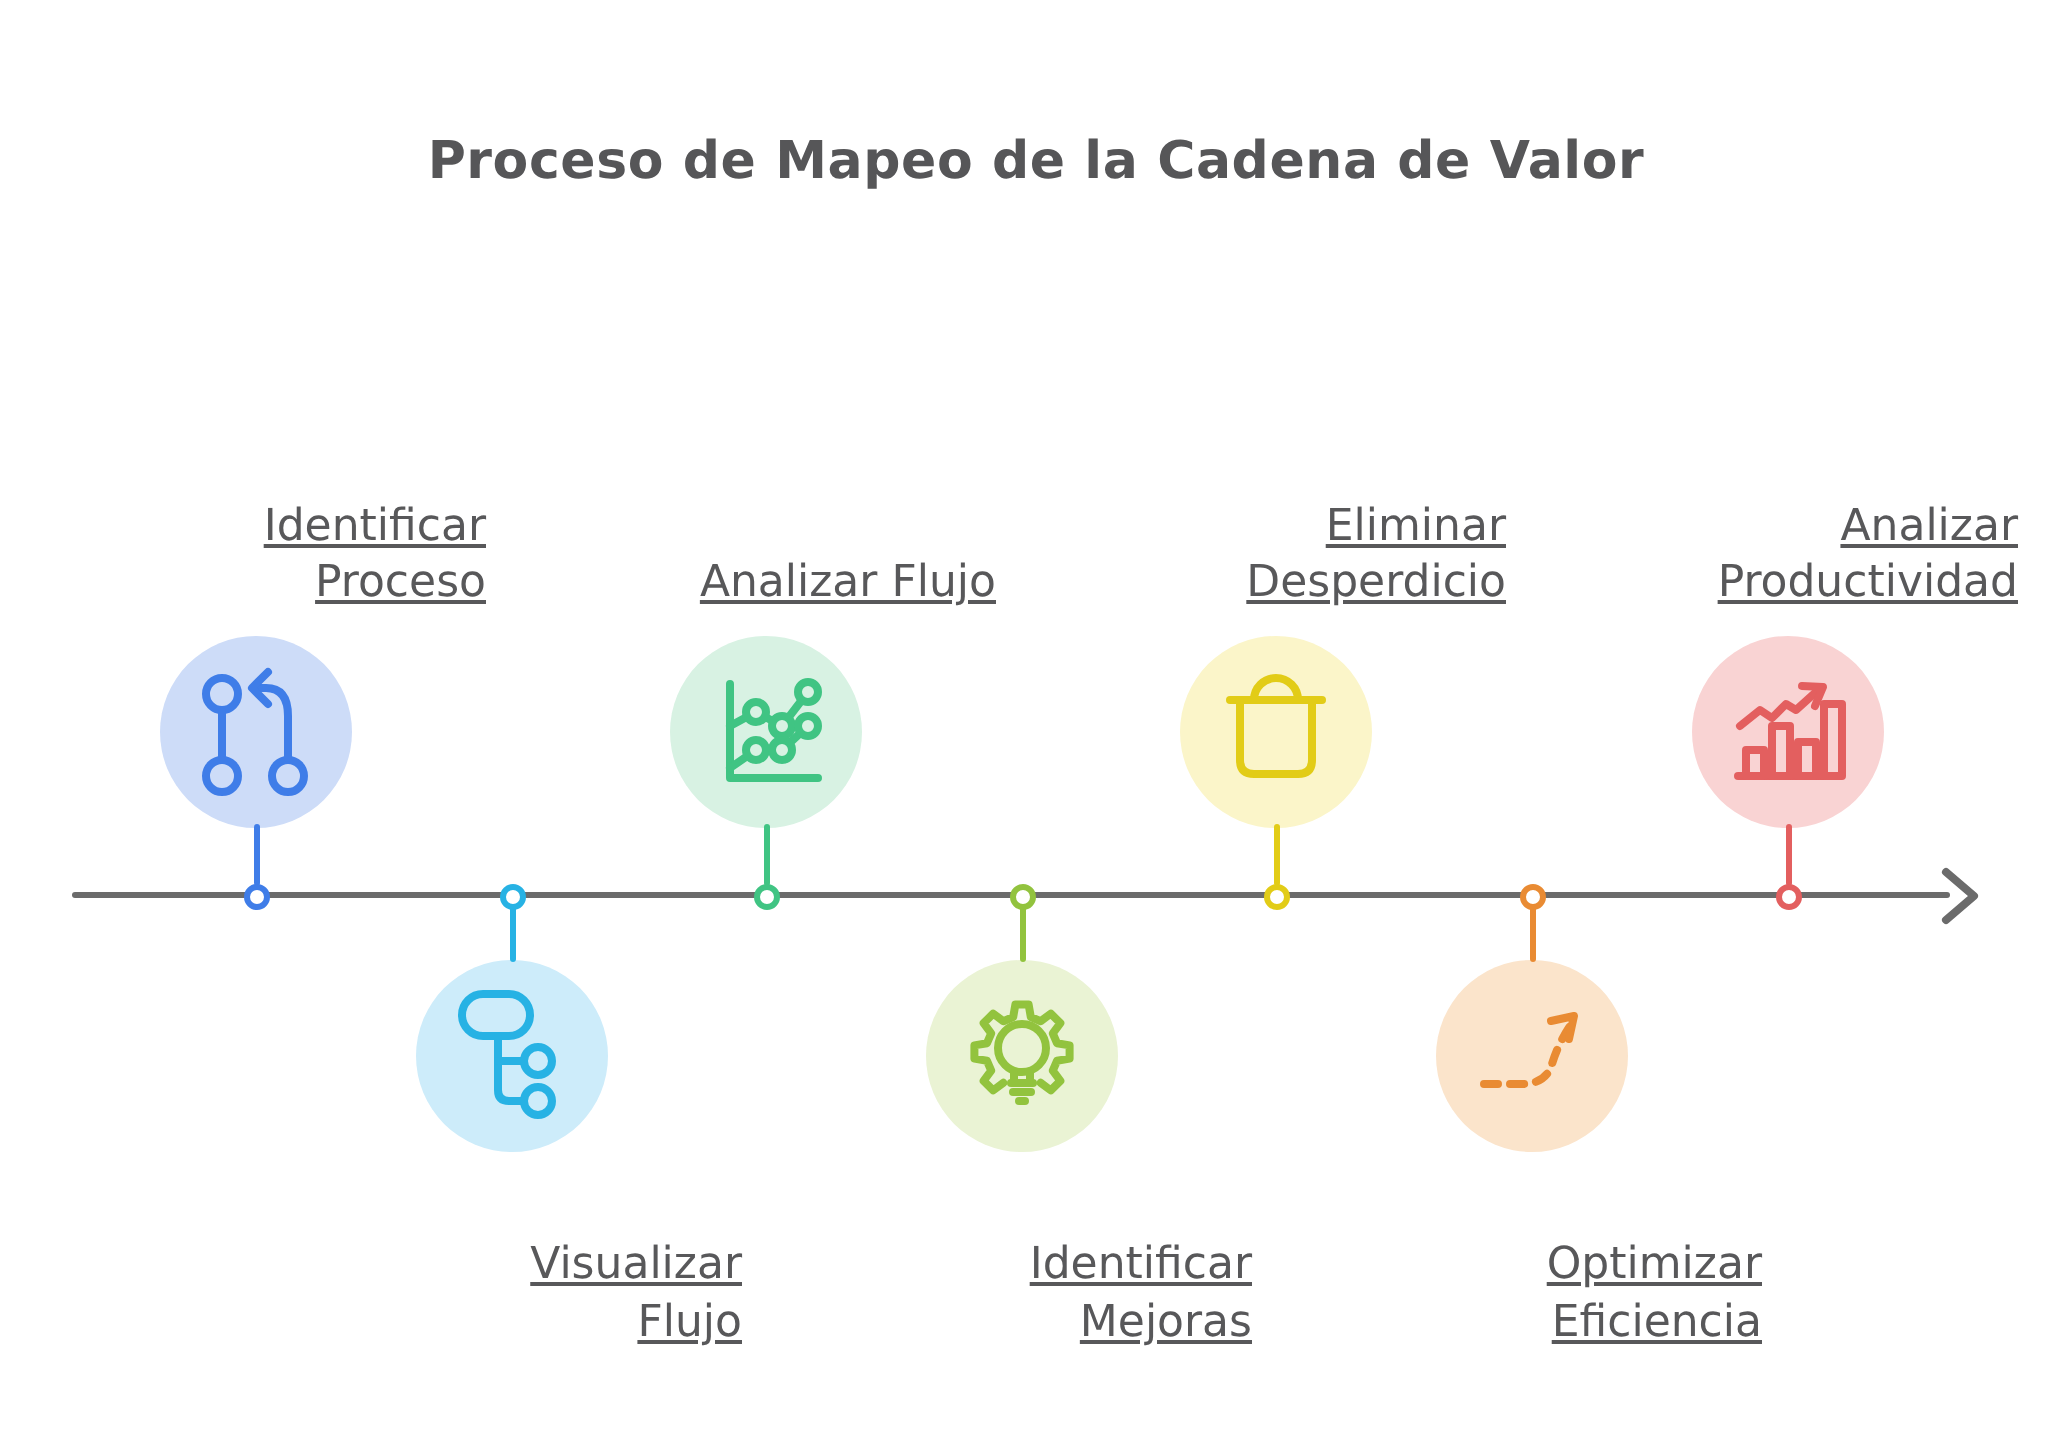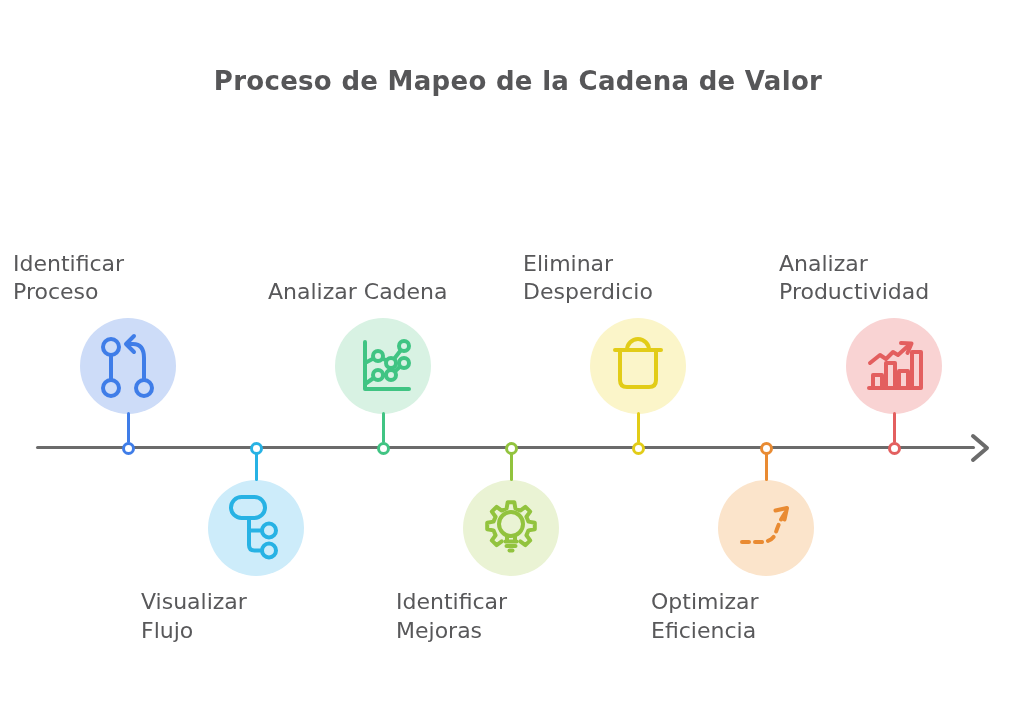--- a/index.html
+++ b/index.html
@@ -13,25 +13,25 @@
   }
   .axis{
     position:absolute; left:36px; top:446px; width:939px; height:3px;
     border-radius:2px; background:#6b6b6b;
   }
   .axis-arrow{ position:absolute; left:968px; top:432px; }
   .node{ position:absolute; top:0; bottom:0; width:0; }
   .n1{left:128px}.n2{left:256px}.n3{left:383px}.n4{left:511px}
   .n5{left:638px}.n6{left:766px}.n7{left:894px}
   .label{
-    position:absolute; left:-115px; width:230px; text-align:left;
-    font-size:22px; line-height:1.3; color:#58585a; white-space:pre-line;
+    position:absolute; left:-115px; width:230px; text-align:right;
+    font-size:22px; line-height:1.3; color:#58585a; white-space:pre-line;text-decoration:underline;
   }
   .above .label{ bottom:414px; }
-  .below .label{ top:588px; }
+  .below .label{ top:619px; }
   .bubble{
     position:absolute; left:-48px; width:96px; height:96px; border-radius:50%;
   }
   .above .bubble{ top:318px; }
   .below .bubble{ top:480px; }
   .bubble svg{ display:block; }
   .connector{ position:absolute; left:-1.5px; width:3px; border-radius:2px; }
   .above .connector{ top:412px; height:31px; }
   .below .connector{ top:450px; height:31px; }
   .dot{
@@ -84,21 +84,21 @@
           <circle cx="61" cy="50.5" r="7"></circle>
           <circle cx="61" cy="70.5" r="7"></circle>
         </g>
       </svg>
     </div>
     <div class="connector" style="background-color: rgb(39, 178, 228);"></div>
     <div class="dot" style="border-color: rgb(39, 178, 228);"></div>
   </div>
 
   <div class="node n3 above">
-    <div class="label">Analizar Cadena</div>
+    <div class="label">Analizar Flujo</div>
     <div class="bubble" style="background-color: rgb(216, 242, 227);">
       <svg width="96" height="96" viewBox="0 0 96 96">
         <g class="icon-stroke" style="stroke: rgb(64, 196, 131);">
           <path d="M 30 24 V 71 H 74"></path>
           <path d="M 30 45 L 43 38 L 56 45 L 69 28"></path>
           <path d="M 30 66 L 43 57 L 56 57 L 69 45"></path>
           <g style="fill: rgb(216, 242, 227);">
             <circle cx="43" cy="38" r="5"></circle>
             <circle cx="56" cy="45" r="5"></circle>
             <circle cx="69" cy="28" r="5"></circle>

